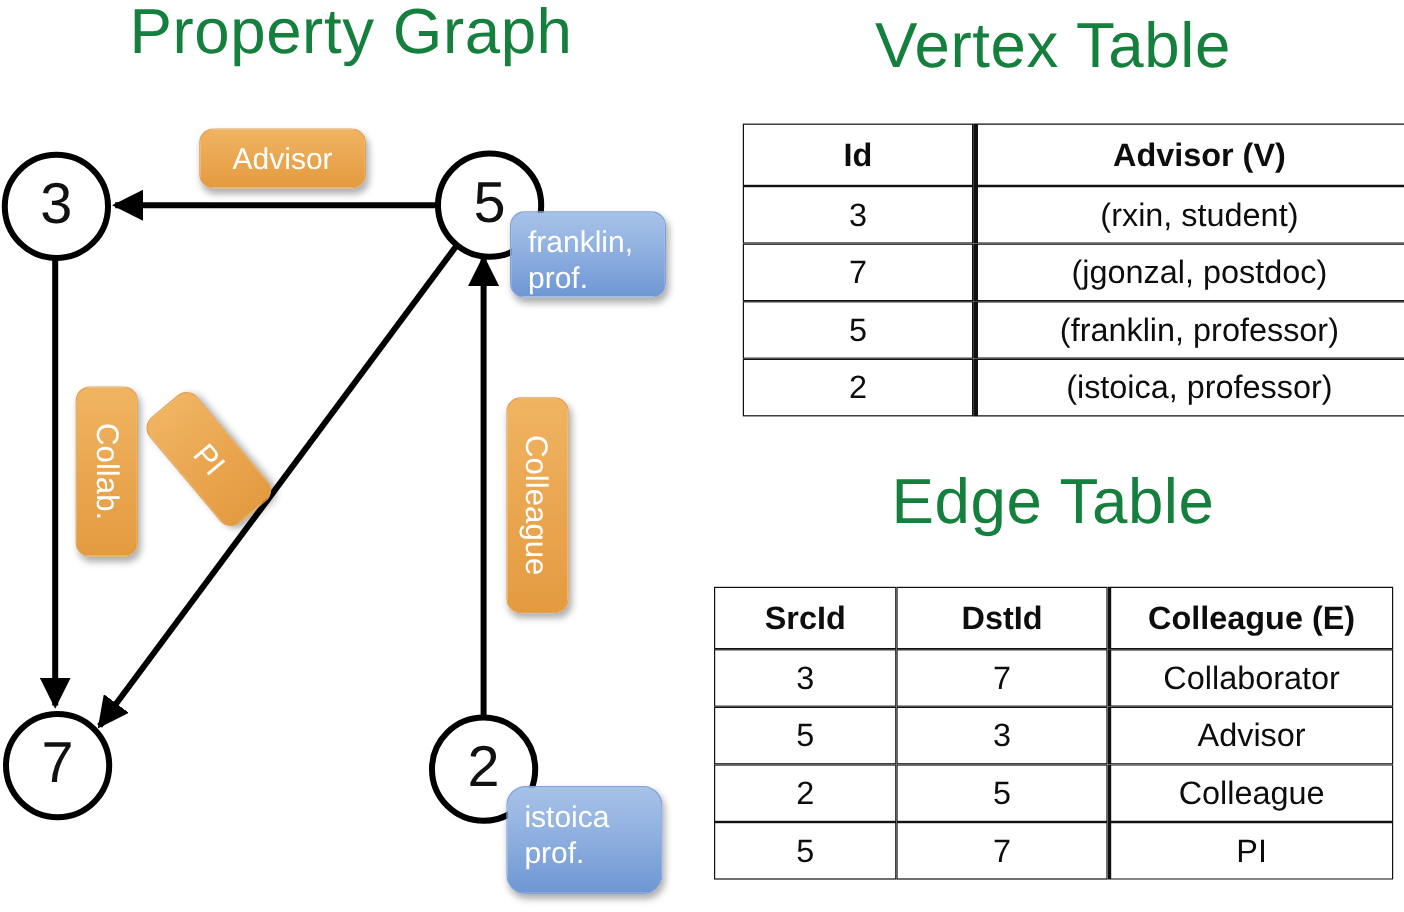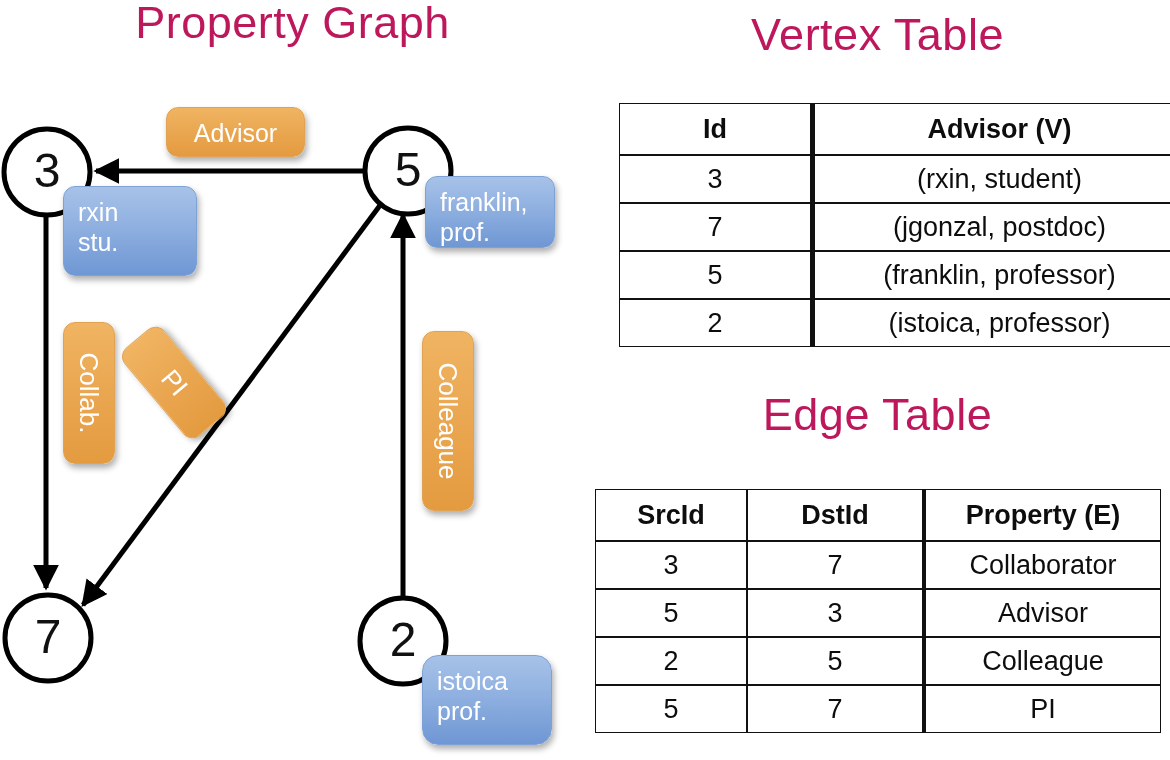--- a/index.html
+++ b/index.html
@@ -10,23 +10,23 @@
     color:#000;
     overflow:hidden;
     position:relative;
   }
   .panel{position:absolute;}
 
   
   .title{
     font-family:"Liberation Sans", sans-serif;
     font-weight:300;
-    font-size:45px;
+    font-size:53px;
     letter-spacing:0.5px;
-    color:#be185d;
+    color:#15803d;
     text-align:center;
     white-space:nowrap;
     line-height:1;
   }
 
   
   #graph-panel{left:0;top:0;width:585px;height:760px;}
   #graph-title{left:0;top:18px;width:585px;}
   #graph-svg{position:absolute;left:0;top:0;width:585px;height:760px;}
 
@@ -145,24 +145,20 @@
     <circle cx="408" cy="171" r="43" fill="#fff" stroke="#000" stroke-width="5"></circle>
     <circle cx="48" cy="638" r="43" fill="#fff" stroke="#000" stroke-width="5"></circle>
     <circle cx="403" cy="641" r="43" fill="#fff" stroke="#000" stroke-width="5"></circle>
   </svg>
 
   <div class="node-num" style="left:17px;top:147px;">3</div>
   <div class="node-num" style="left:378px;top:146px;">5</div>
   <div class="node-num" style="left:18px;top:613px;">7</div>
   <div class="node-num" style="left:373px;top:616px;">2</div>
 
-  <div class="chip blue" style="left:63px;top:186px;width:134px;height:90px;">
-    <div>rxin</div>
-    <div>stu.</div>
-  </div>
 
   <div class="chip blue" style="left:425px;top:176px;width:130px;height:72px;">
     <div>franklin,</div>
     <div>prof.</div>
   </div>
 
 
   <div class="chip blue" style="left:422px;top:655px;width:130px;height:90px;border-radius:16px;">
     <div>istoica</div>
     <div>prof.</div>
@@ -225,21 +221,21 @@
 <table class="grid" id="edge-table" style="left:595px;">
   <colgroup>
       <col class="c-src">
       <col class="c-dst">
       <col class="c-eprop">
     </colgroup>
   <thead>
     <tr>
       <th>SrcId</th>
       <th>DstId</th>
-      <th class="peach sep">Property (E)</th>
+      <th class="peach sep">Colleague (E)</th>
     </tr>
   </thead>
   <tbody>
     <tr>
       <td>3</td>
       <td>7</td>
       <td class="peach sep">Collaborator</td>
     </tr>
     <tr>
       <td>5</td>

